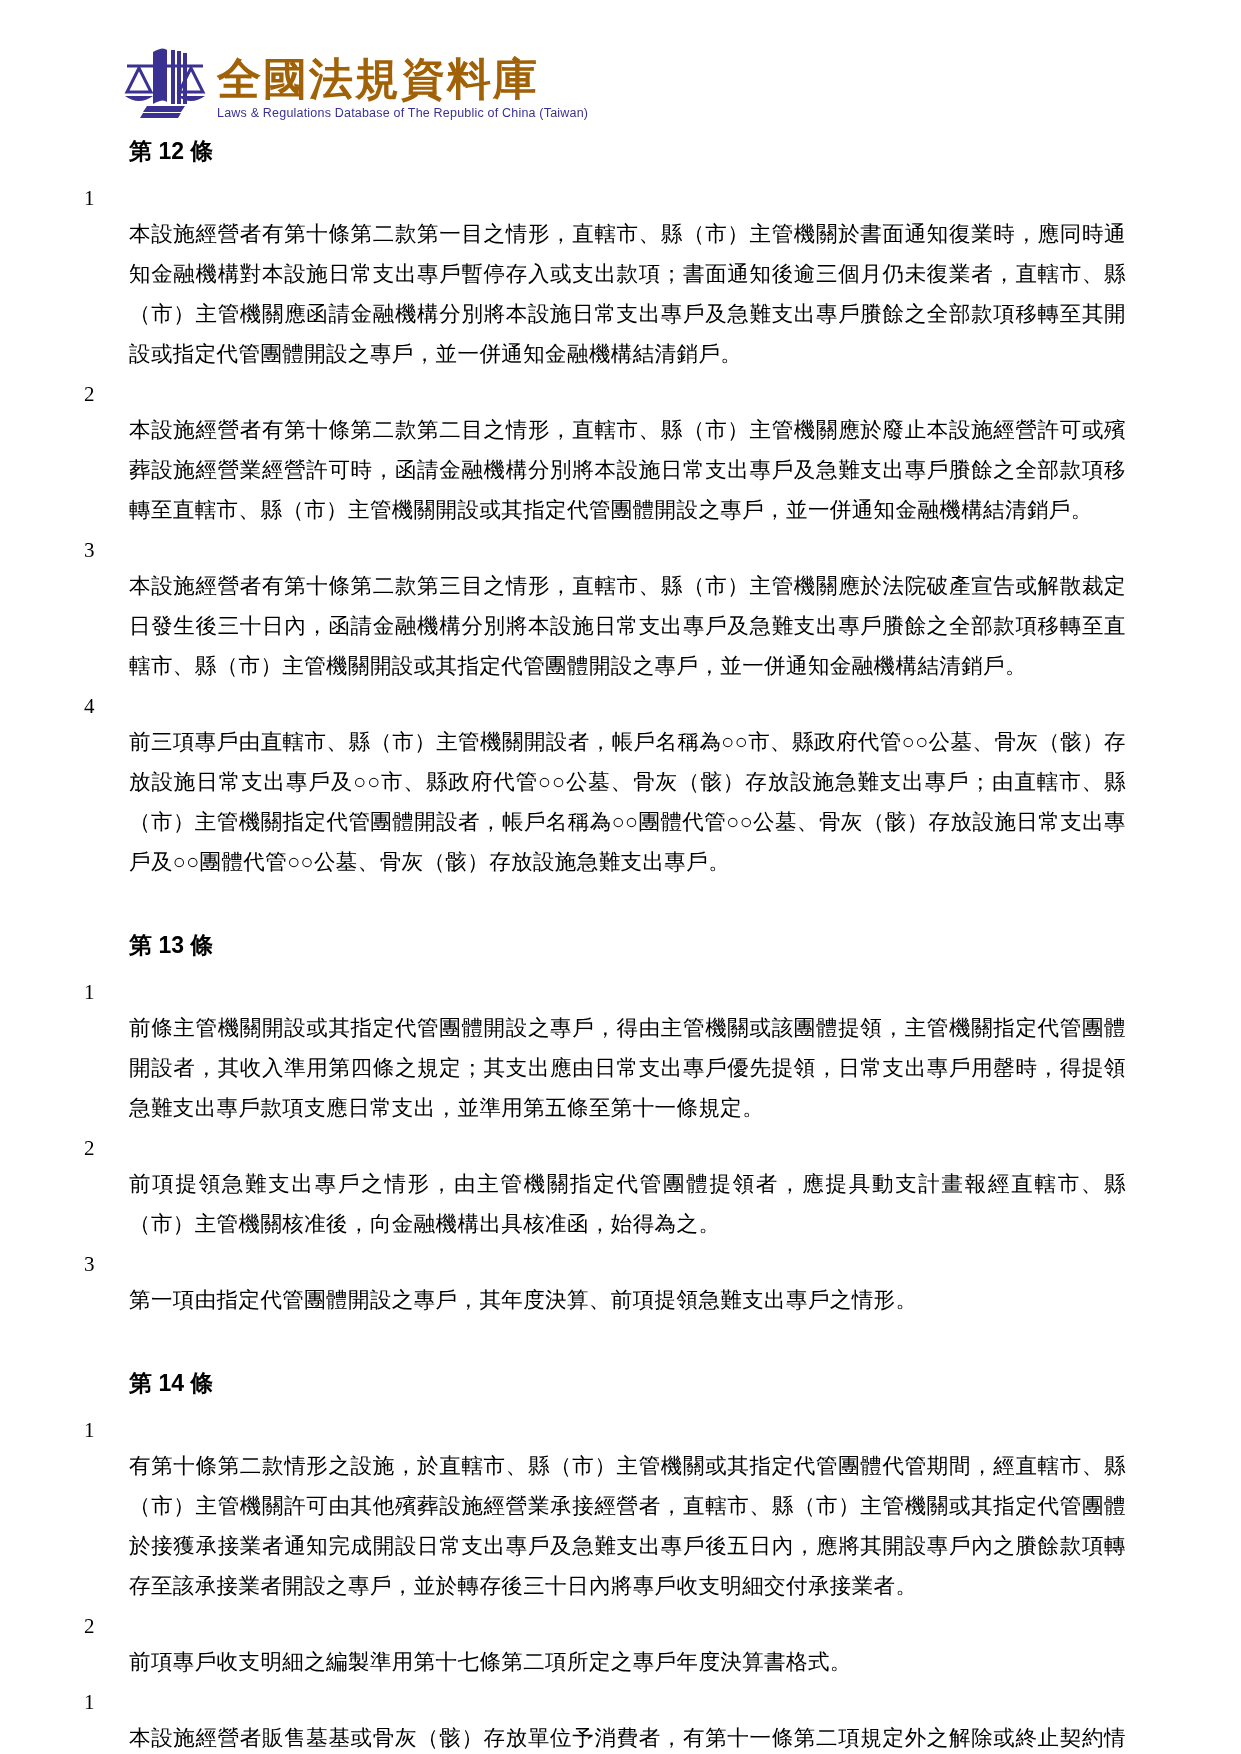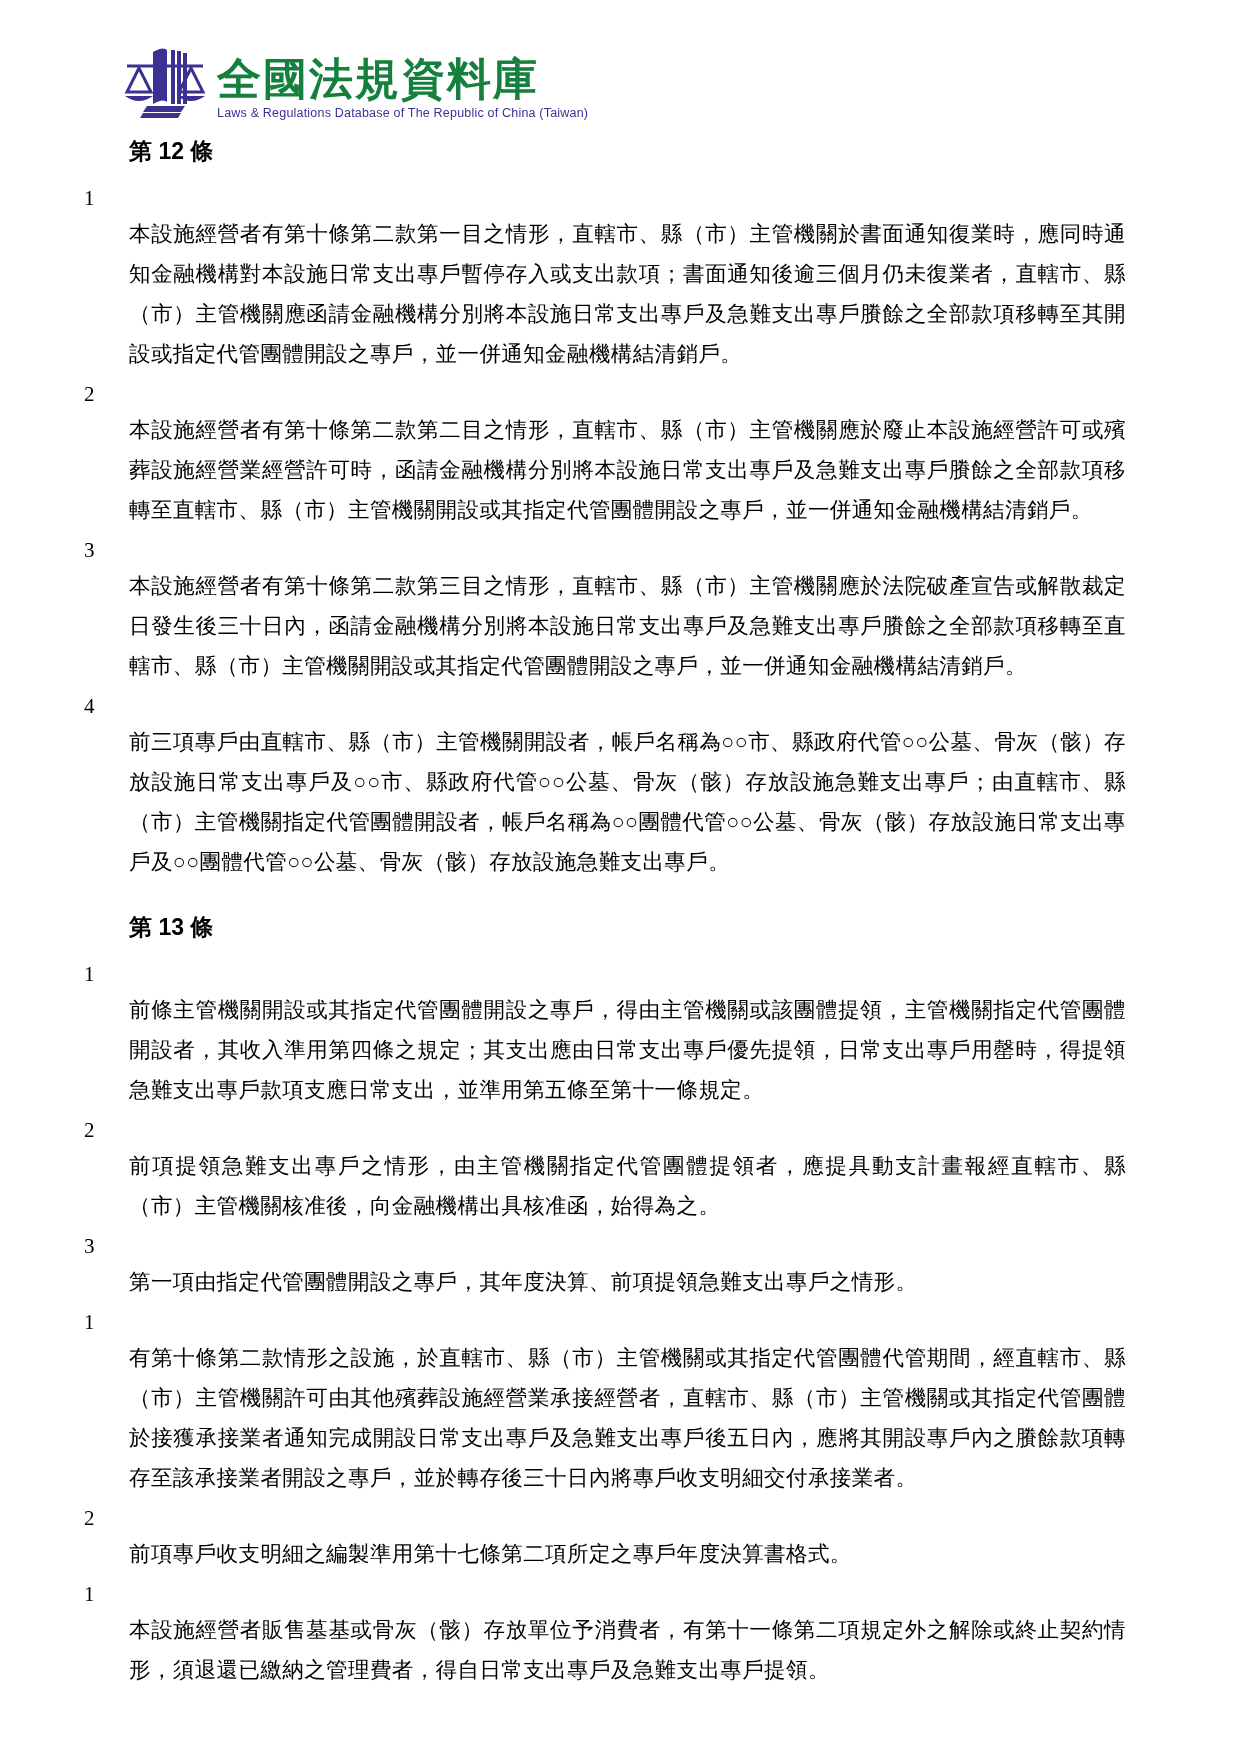--- a/index.html
+++ b/index.html
@@ -48,21 +48,21 @@
   }
   .article-heading {
     font-family: "Liberation Sans", "DejaVu Sans", sans-serif;
     font-weight: bold;
     font-size: 23px;
     line-height: 30px;
     padding-left: 45px;
     margin-top: 0;
     margin-bottom: 12px;
   }
-  .article + .article .article-heading { margin-top: 30px; }
+  .article + .article .article-heading { margin-top: 48px; }
   .para { display: flex; align-items: flex-start; }
   .para-num {
     flex: 0 0 45px;
     font-size: 21px;
     line-height: 40px;
   }
   .para-text {
     flex: 1;
     font-size: 21.5px;
     line-height: 40px;
@@ -95,21 +95,21 @@
           <path d="M30,8 q10,-6 14,-2 l0,52 q-4,-4 -14,2 Z"></path>
           <path d="M48,6 l4,0 0,54 -4,0 Z"></path>
           <path d="M54,7 l4,0 0,53 -4,0 Z"></path>
           <path d="M60,9 l4,0 0,51 -4,0 Z"></path>
           <path d="M24,62 l38,0 -4,6 -38,0 Z"></path>
           <path d="M20,69 l38,0 -3,5 -38,0 Z"></path>
         </g>
       </svg>
     </span>
     <span class="logo-textblock">
-      <span class="logo-title" style="color:#15803d">全國法規資料庫</span>
+      <span class="logo-title" style="color:#a16207">全國法規資料庫</span>
       <span class="logo-subtitle" style="color:#3b3193">Laws &amp; Regulations Database of The Republic of China (Taiwan)</span>
     </span>
   </div>
 
   <div class="doc">
       <section class="article">
         <div class="article-heading">第 12 條</div>
         <div class="para">
           <div class="para-num">1</div>
           <div class="para-text">本設施經營者有第十條第二款第一目之情形，直轄市、縣（市）主管機關於書面通知復業時，應同時通知金融機構對本設施日常支出專戶暫停存入或支出款項；書面通知後逾三個月仍未復業者，直轄市、縣（市）主管機關應函請金融機構分別將本設施日常支出專戶及急難支出專戶賸餘之全部款項移轉至其開設或指定代管團體開設之專戶，並一併通知金融機構結清銷戶。</div>
@@ -136,20 +136,21 @@
         <div class="para">
           <div class="para-num">2</div>
           <div class="para-text">前項提領急難支出專戶之情形，由主管機關指定代管團體提領者，應提具動支計畫報經直轄市、縣（市）主管機關核准後，向金融機構出具核准函，始得為之。</div>
         </div>
         <div class="para">
           <div class="para-num">3</div>
           <div class="para-text">第一項由指定代管團體開設之專戶，其年度決算、前項提領急難支出專戶之情形。</div>
         </div>
       </section>
       <section class="article">
+        <div class="article-heading">第 14 條</div>
         <div class="para">
           <div class="para-num">1</div>
           <div class="para-text">有第十條第二款情形之設施，於直轄市、縣（市）主管機關或其指定代管團體代管期間，經直轄市、縣（市）主管機關許可由其他殯葬設施經營業承接經營者，直轄市、縣（市）主管機關或其指定代管團體於接獲承接業者通知完成開設日常支出專戶及急難支出專戶後五日內，應將其開設專戶內之賸餘款項轉存至該承接業者開設之專戶，並於轉存後三十日內將專戶收支明細交付承接業者。</div>
         </div>
         <div class="para">
           <div class="para-num">2</div>
           <div class="para-text">前項專戶收支明細之編製準用第十七條第二項所定之專戶年度決算書格式。</div>
         </div>
       </section>
       <section class="article">

